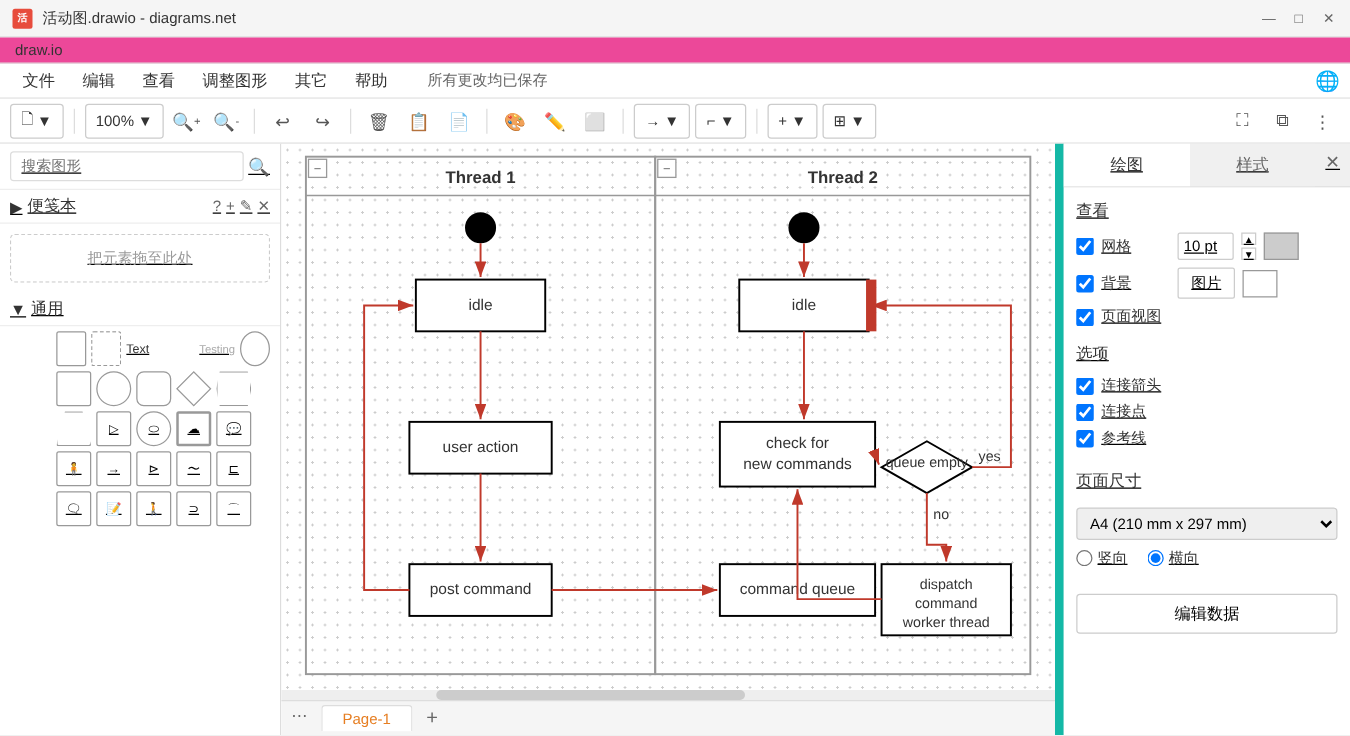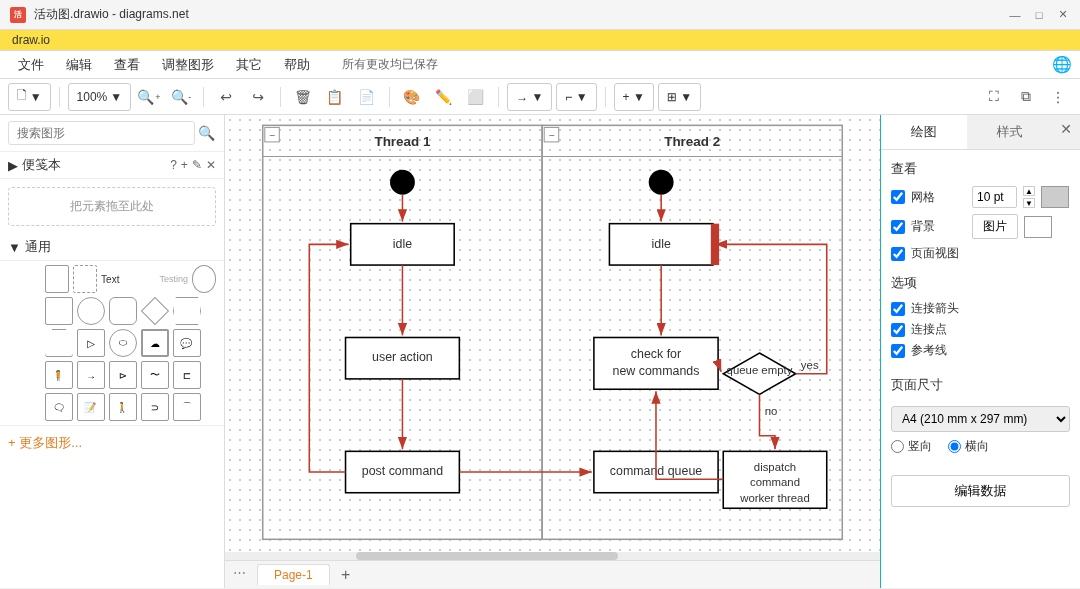--- a/index.html
+++ b/index.html
@@ -8,36 +8,36 @@
     
     #titlebar { background: #f5f5f5; border-bottom: 1px solid #ddd; height: 30px; display: flex; align-items: center; padding: 0 10px; gap: 8px; }
     #titlebar .app-icon { width: 16px; height: 16px; background: #e74c3c; border-radius: 2px; display: flex; align-items: center; justify-content: center; color: white; font-size: 9px; font-weight: bold; }
     #titlebar .title-text { font-size: 12px; color: #333; }
 
     
     #titlebar .window-controls { margin-left: auto; display: flex; gap: 10px; }
     #titlebar .win-btn { width: 14px; height: 14px; cursor: pointer; display: flex; align-items: center; justify-content: center; font-size: 11px; color: #666; }
 
     
-    #apptitle { background: #fde047; padding: 3px 12px; border-bottom: 1px solid #ddd; font-size: 12px; color: #333; font-weight: 500; }
+    #apptitle { background: #ec4899; padding: 3px 12px; border-bottom: 1px solid #ddd; font-size: 12px; color: #333; font-weight: 500; }
 
     
     #menubar { background: white; border-bottom: 1px solid #ddd; height: 28px; display: flex; align-items: center; padding: 0 8px; gap: 2px; }
     #menubar .menu-item { padding: 3px 10px; font-size: 13px; color: #333; cursor: pointer; border-radius: 3px; }
     #menubar .saved-text { margin-left: 20px; color: #666; font-size: 12px; }
     #menubar .globe-icon { margin-left: auto; cursor: pointer; font-size: 16px; color: #666; }
 
     
     #toolbar { background: white; border-bottom: 1px solid #ddd; height: 36px; display: flex; align-items: center; padding: 0 8px; gap: 4px; }
     .toolbar-btn { height: 28px; padding: 0 8px; border: 1px solid #ccc; background: white; border-radius: 3px; cursor: pointer; display: flex; align-items: center; gap: 3px; font-size: 12px; color: #333; }
     .toolbar-sep { width: 1px; height: 20px; background: #ddd; margin: 0 4px; }
     .toolbar-icon-btn { width: 28px; height: 28px; border: none; background: transparent; cursor: pointer; display: flex; align-items: center; justify-content: center; color: #555; font-size: 14px; border-radius: 3px; }
 
     
-    #main { display: flex; height: calc(589px - 30px - 22px - 28px - 36px); }
+    #main { display: flex; height: calc(589px - 30px - 22px - 28px - 36px); text-decoration: underline; }
 
     
     #sidebar { width: 225px; background: white; border-right: 1px solid #ddd; display: flex; flex-direction: column; overflow: hidden; }
     #search-bar { padding: 6px 8px; border-bottom: 1px solid #eee; display: flex; align-items: center; gap: 4px; }
     #search-bar input { flex: 1; border: 1px solid #ddd; border-radius: 3px; padding: 4px 8px; font-size: 12px; outline: none; }
     #search-bar .search-icon { color: #999; font-size: 14px; }
 
     #notepad-section { padding: 4px 8px; border-bottom: 1px solid #eee; display: flex; align-items: center; justify-content: space-between; }
     #notepad-section .section-title { font-size: 13px; color: #333; display: flex; align-items: center; gap: 4px; cursor: pointer; }
     #notepad-section .section-actions { display: flex; gap: 4px; }
@@ -70,21 +70,21 @@
     
     #diagram { position: absolute; top: 0; left: 0; width: 100%; height: 100%; }
 
     
     #page-tabs { position: absolute; bottom: 0; left: 0; right: 0; height: 28px; background: #f5f5f5; border-top: 1px solid #ddd; display: flex; align-items: center; padding: 0 8px; gap: 4px; }
     #page-tabs .tab { padding: 3px 16px; border: 1px solid #ddd; background: white; border-radius: 3px 3px 0 0; font-size: 12px; color: #e67e22; cursor: pointer; border-bottom: none; }
     #page-tabs .add-tab { width: 24px; height: 24px; display: flex; align-items: center; justify-content: center; cursor: pointer; color: #666; font-size: 16px; }
     #page-tabs .options-btn { width: 20px; height: 20px; cursor: pointer; color: #666; }
 
     
-    #right-panel { width: 200px; background: #f5f5f5; border-left: 1px solid #14b8a6; display: flex; flex-direction: column; }
+    #right-panel { width: 236px; background: #f5f5f5; border-left: 7px solid #14b8a6; display: flex; flex-direction: column; }
 
     #panel-content { flex: 1; overflow-y: auto; padding: 10px; background: white; }
 
     .panel-section { margin-bottom: 12px; }
     .panel-section-title { font-size: 13px; color: #333; margin-bottom: 8px; font-weight: 500; }
 
     .panel-row { display: flex; align-items: center; margin-bottom: 6px; gap: 6px; }
     .panel-label { font-size: 12px; color: #333; width: 55px; }
     .panel-checkbox { width: 14px; height: 14px; }
     .panel-input { width: 50px; height: 22px; border: 1px solid #ccc; border-radius: 2px; padding: 2px 4px; font-size: 12px; }
@@ -252,23 +252,20 @@
 
       <div class="shape-row">
         <div class="shape-item">🗨</div>
         <div class="shape-item">📝</div>
         <div class="shape-item">🚶</div>
         <div class="shape-item">⊃</div>
         <div class="shape-item">⌒</div>
       </div>
     </div>
 
-    <div id="more-shapes">
-      <a>+ 更多图形...</a>
-    </div>
   </div>
 
   <div id="canvas-area">
     <div id="canvas">
       <svg id="diagram" viewBox="0 0 580 430" style="position:absolute;top:0;left:0;width:100%;height:calc(100% - 28px);">
         <defs>
           <marker id="arrowhead" markerWidth="8" markerHeight="6" refX="8" refY="3" orient="auto">
             <polygon points="0 0, 8 3, 0 6" fill="#c0392b"></polygon>
           </marker>
           <marker id="arrowhead-black" markerWidth="8" markerHeight="6" refX="8" refY="3" orient="auto">

